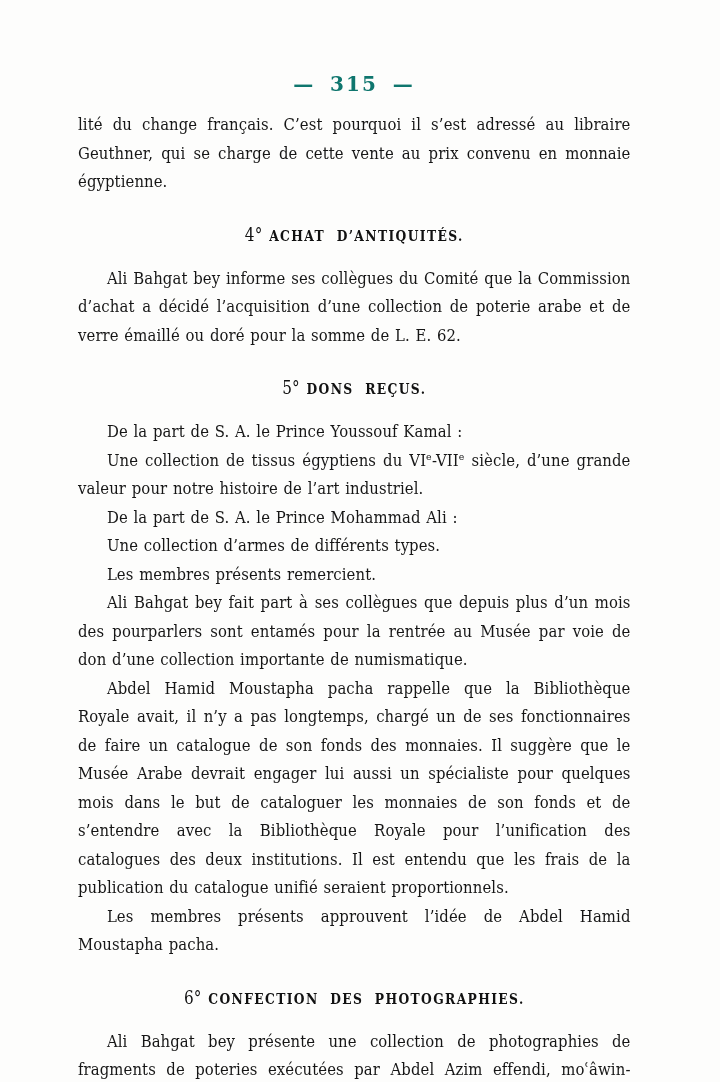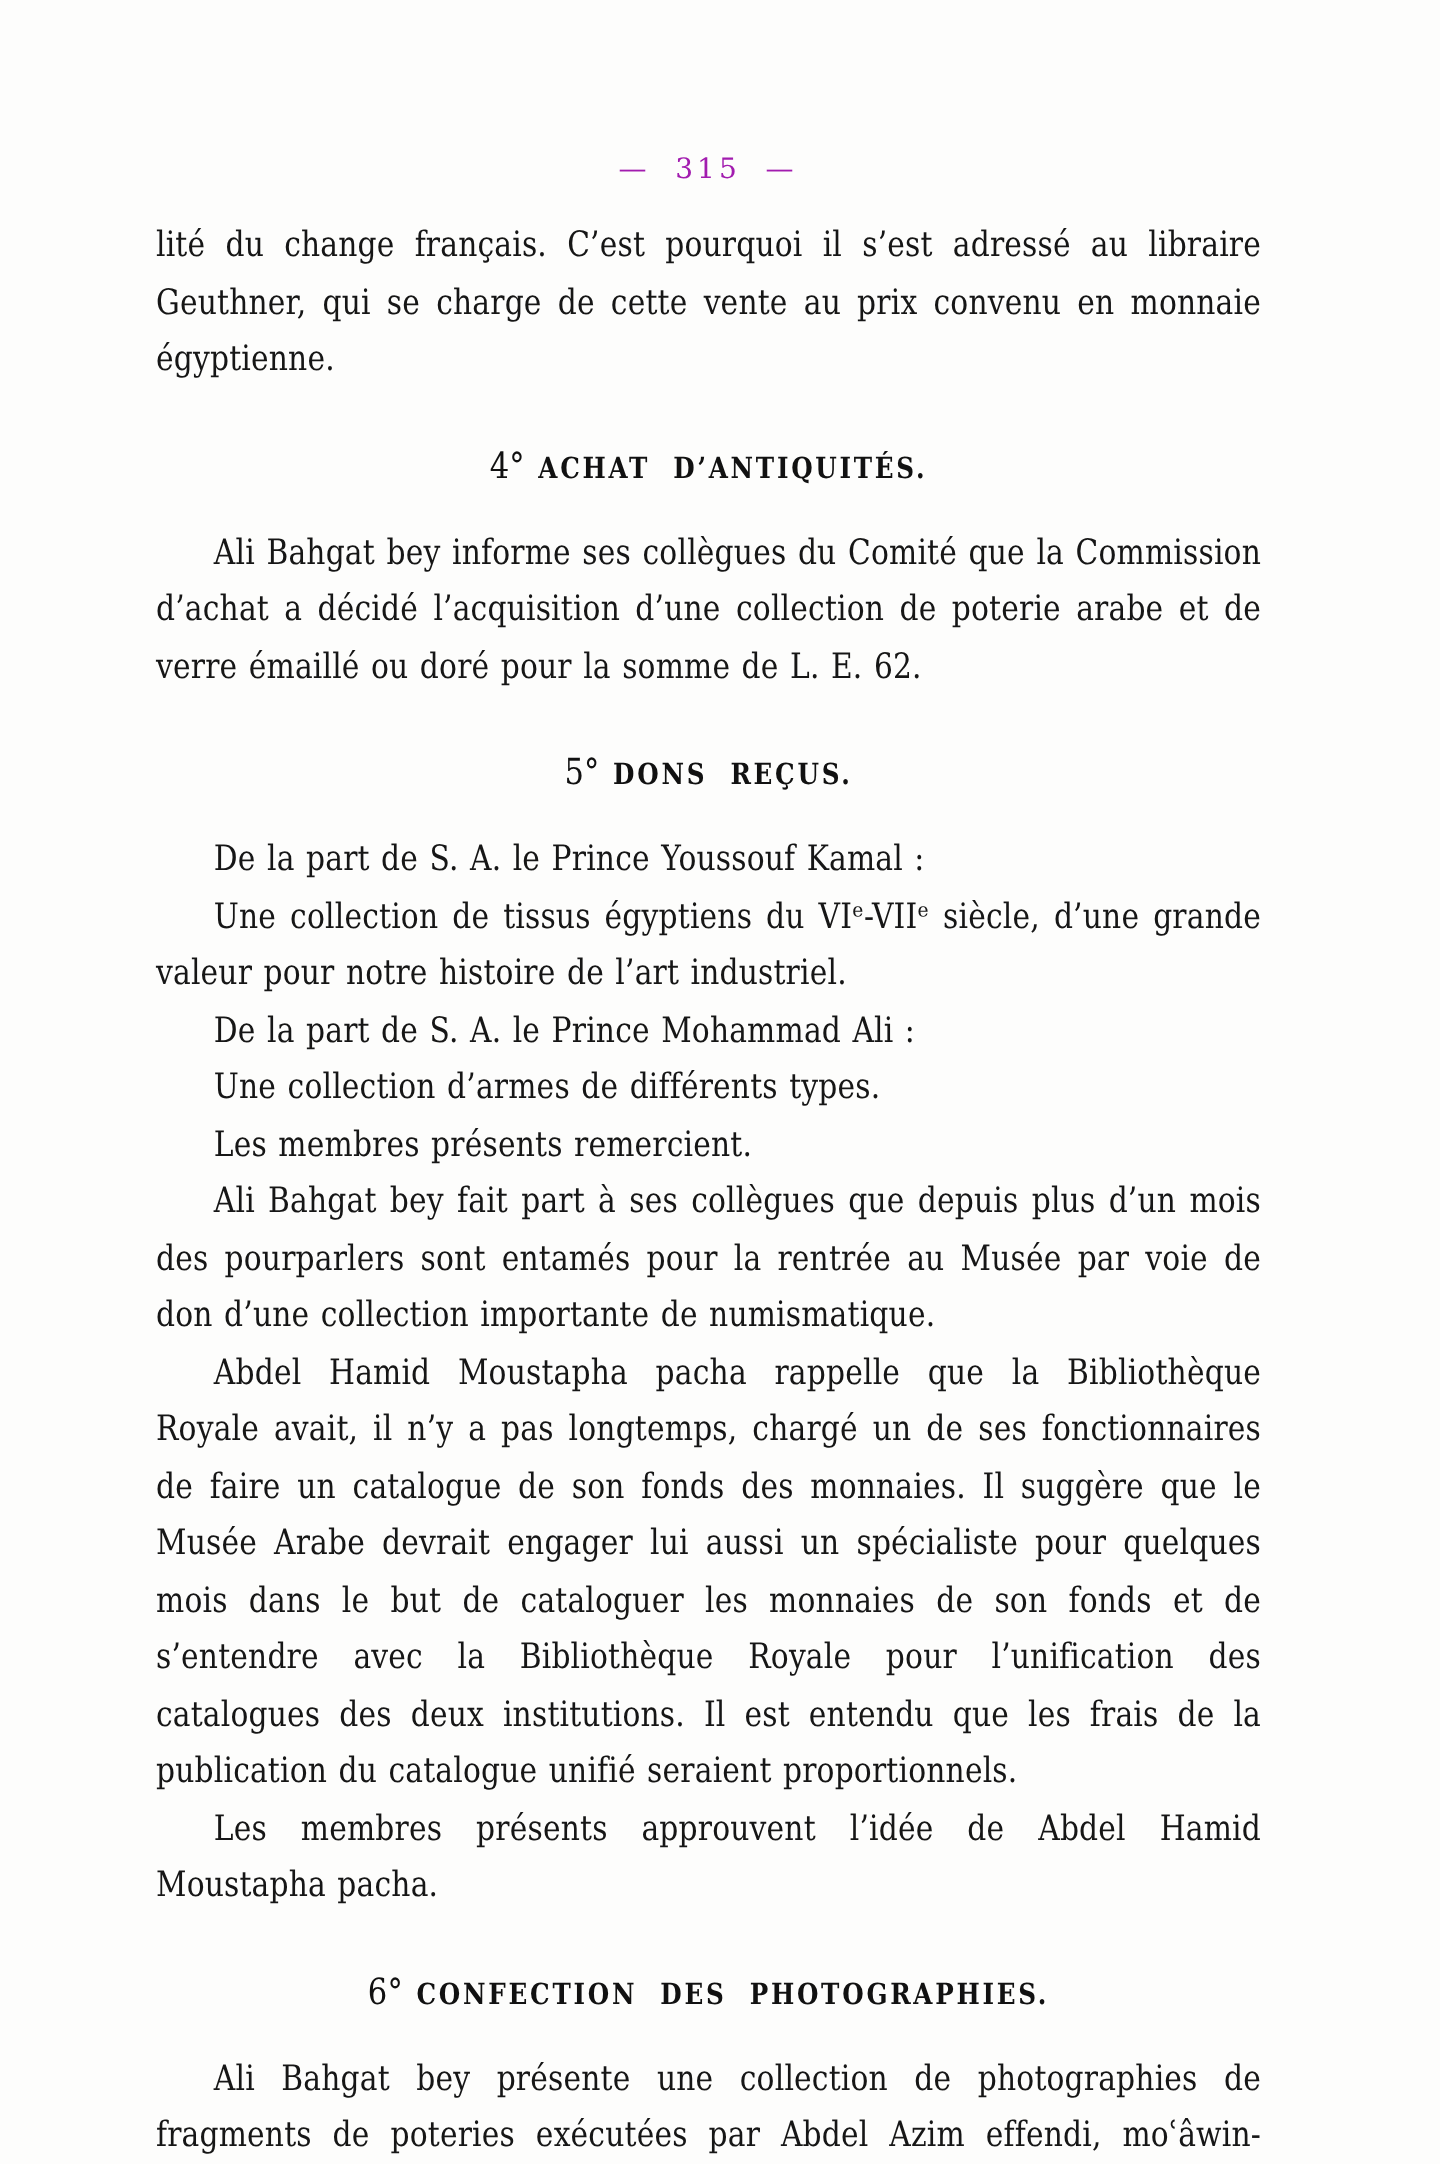--- a/index.html
+++ b/index.html
@@ -21,25 +21,25 @@
     color: #161616;
     font-family: "DejaVu Serif", "Liberation Serif", serif;
   }
   .page-header {
     width: 552px;
     text-align: center;
     margin-bottom: 14px;
     line-height: 20px;
   }
   .page-number {
-    font-size: 14px;
-    font-weight: normal;
+    font-size: 20px;
+    font-weight: bold;
     letter-spacing: 2px;
     word-spacing: 6px;
-    color: #a21caf;
+    color: #0f766e;
   }
   .page-body {
     width: 650px;
     transform: scaleX(0.85);
     transform-origin: 0 0;
     font-size: 17.5px;
     line-height: 28.5px;
     text-align: justify;
     word-spacing: 0.06em;
     letter-spacing: 0.1px;

